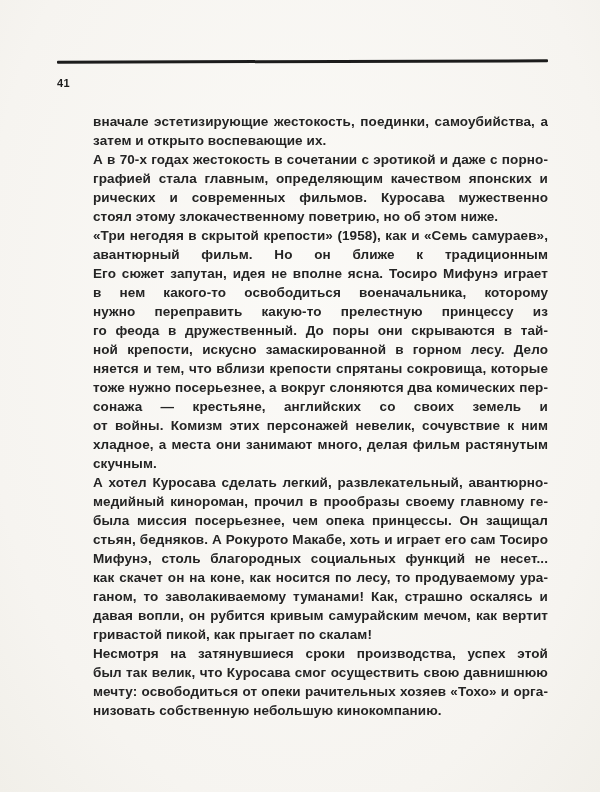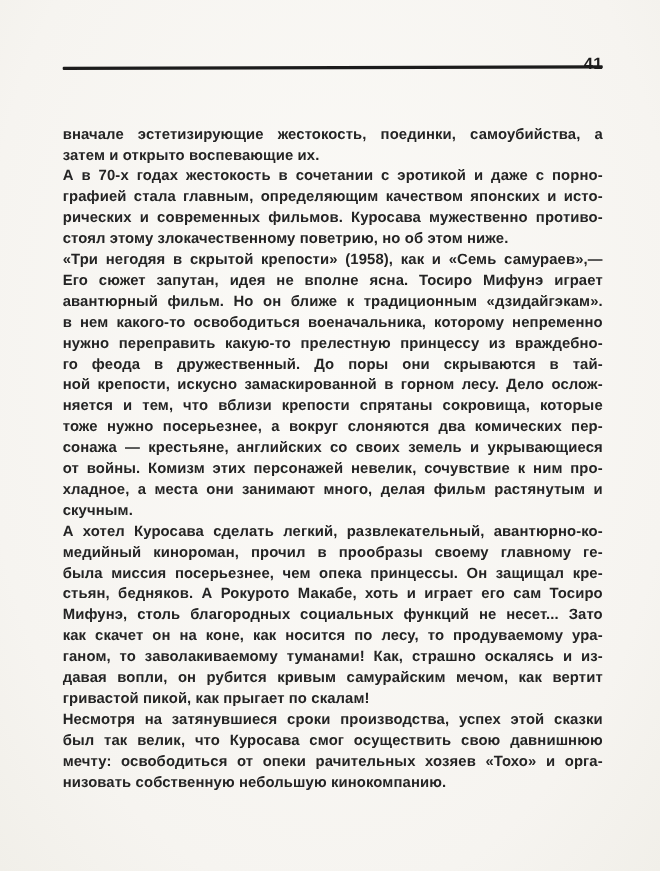--- a/index.html
+++ b/index.html
@@ -29,24 +29,23 @@
     top: 60px;
     width: 491px;
     height: 3px;
     background: #1c1c1c;
     border-radius: 1px;
     transform: rotate(-0.15deg);
   }
   .page-number {
     position: absolute;
     left: 57px;
-    top: 50px;
+    top: 77px;
     width: 491px;
-    text-align: right;
-    font-size: 15px;
+    font-size: 11px;
     font-weight: 700;
     color: #1c1c1c;
     letter-spacing: 0.3px;
   }
   .text-block {
     position: absolute;
     left: 57px;
     top: 112px;
     width: 491px;
     color: #242424;
@@ -58,20 +57,21 @@
   .paragraph {
     margin: 0;
     padding: 0;
   }
   .line {
     height: 19px;
     overflow: hidden;
     text-align: justify;
     text-align-last: justify;
     white-space: normal;
+    margin-left: 36px;
   }
   .line.last {
     text-align: right;
     text-align-last: left;
   }
 </style>
 </head>
 <body>
 
 <div class="page">
@@ -83,22 +83,22 @@
         <div class="line last">затем и открыто воспевающие их.</div>
       </div>
       <div class="paragraph">
         <div class="line">А в 70-х годах жестокость в сочетании с эротикой и даже с порно-</div>
         <div class="line">графией стала главным, определяющим качеством японских и исто-</div>
         <div class="line">рических и современных фильмов. Куросава мужественно противо-</div>
         <div class="line last">стоял этому злокачественному поветрию, но об этом ниже.</div>
       </div>
       <div class="paragraph">
         <div class="line">«Три негодяя в скрытой крепости» (1958), как и «Семь самураев»,—</div>
+        <div class="line">авантюрный фильм. Но он ближе к традиционным «дзидайгэкам».</div>
         <div class="line">Его сюжет запутан, идея не вполне ясна. Тосиро Мифунэ играет</div>
-        <div class="line">авантюрный фильм. Но он ближе к традиционным «дзидайгэкам».</div>
         <div class="line">в нем какого-то освободиться военачальника, которому непременно</div>
         <div class="line">нужно переправить какую-то прелестную принцессу из враждебно-</div>
         <div class="line">го феода в дружественный. До поры они скрываются в тай-</div>
         <div class="line">ной крепости, искусно замаскированной в горном лесу. Дело ослож-</div>
         <div class="line">няется и тем, что вблизи крепости спрятаны сокровища, которые</div>
         <div class="line">тоже нужно посерьезнее, а вокруг слоняются два комических пер-</div>
         <div class="line">сонажа — крестьяне, английских со своих земель и укрывающиеся</div>
         <div class="line">от войны. Комизм этих персонажей невелик, сочувствие к ним про-</div>
         <div class="line">хладное, а места они занимают много, делая фильм растянутым и</div>
         <div class="line last">скучным.</div>

